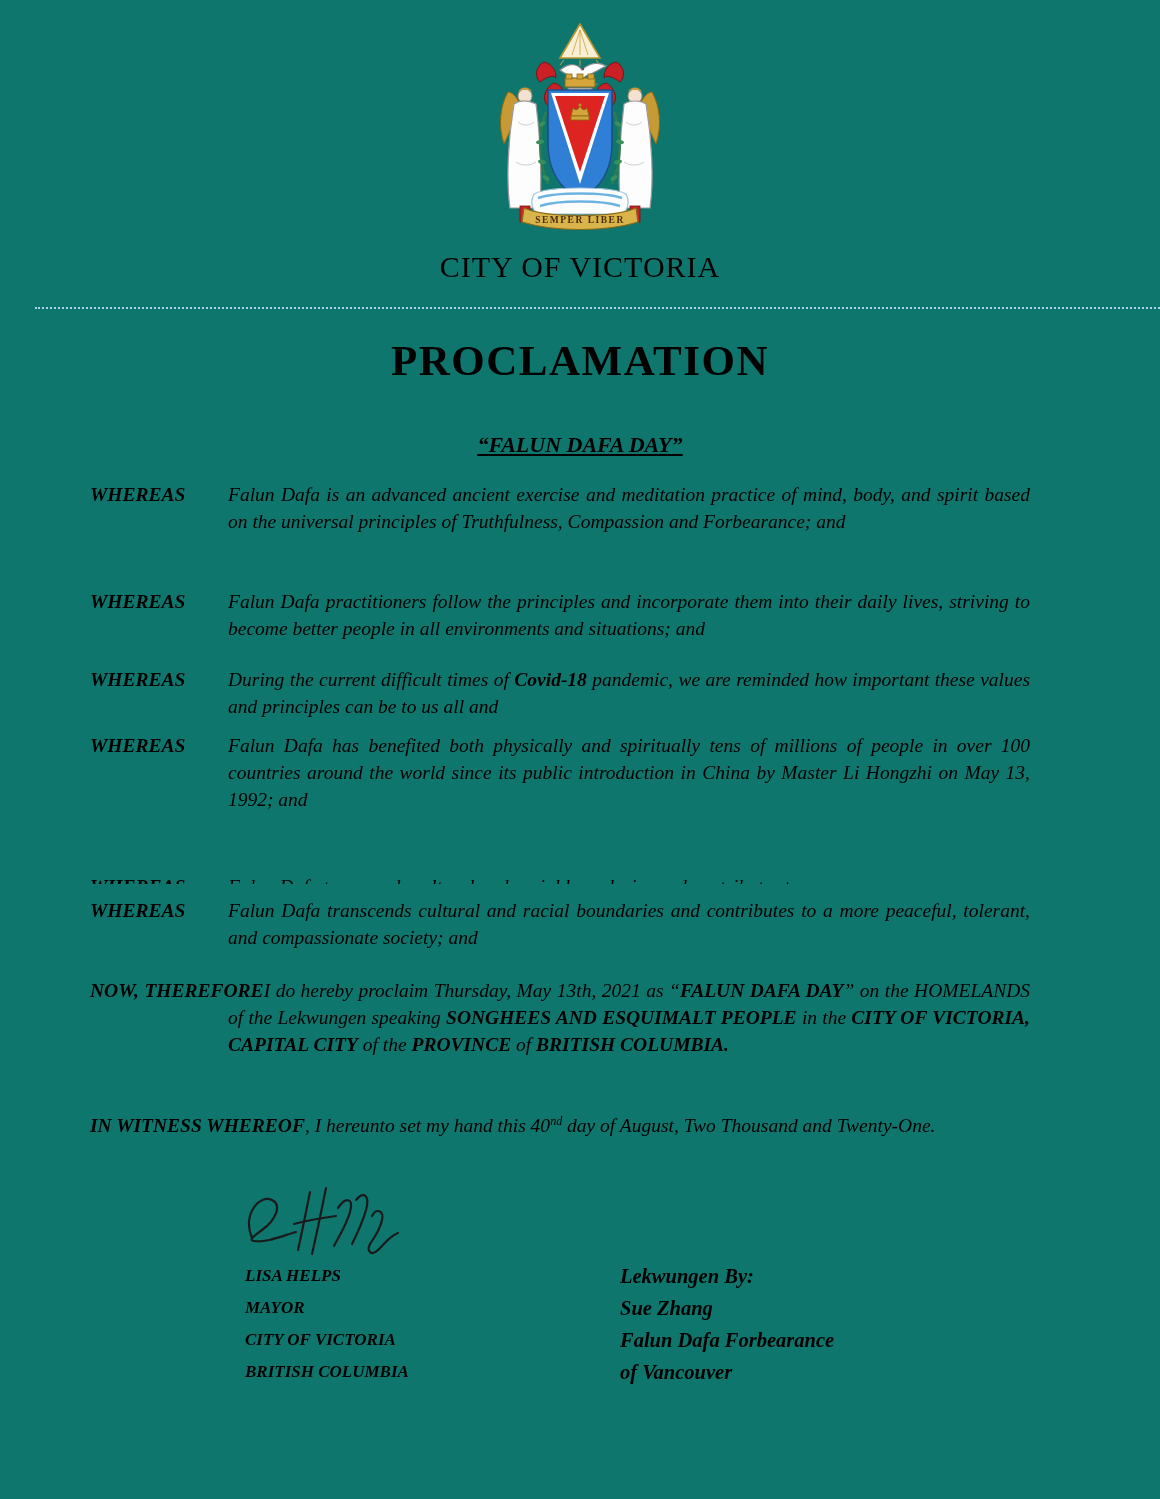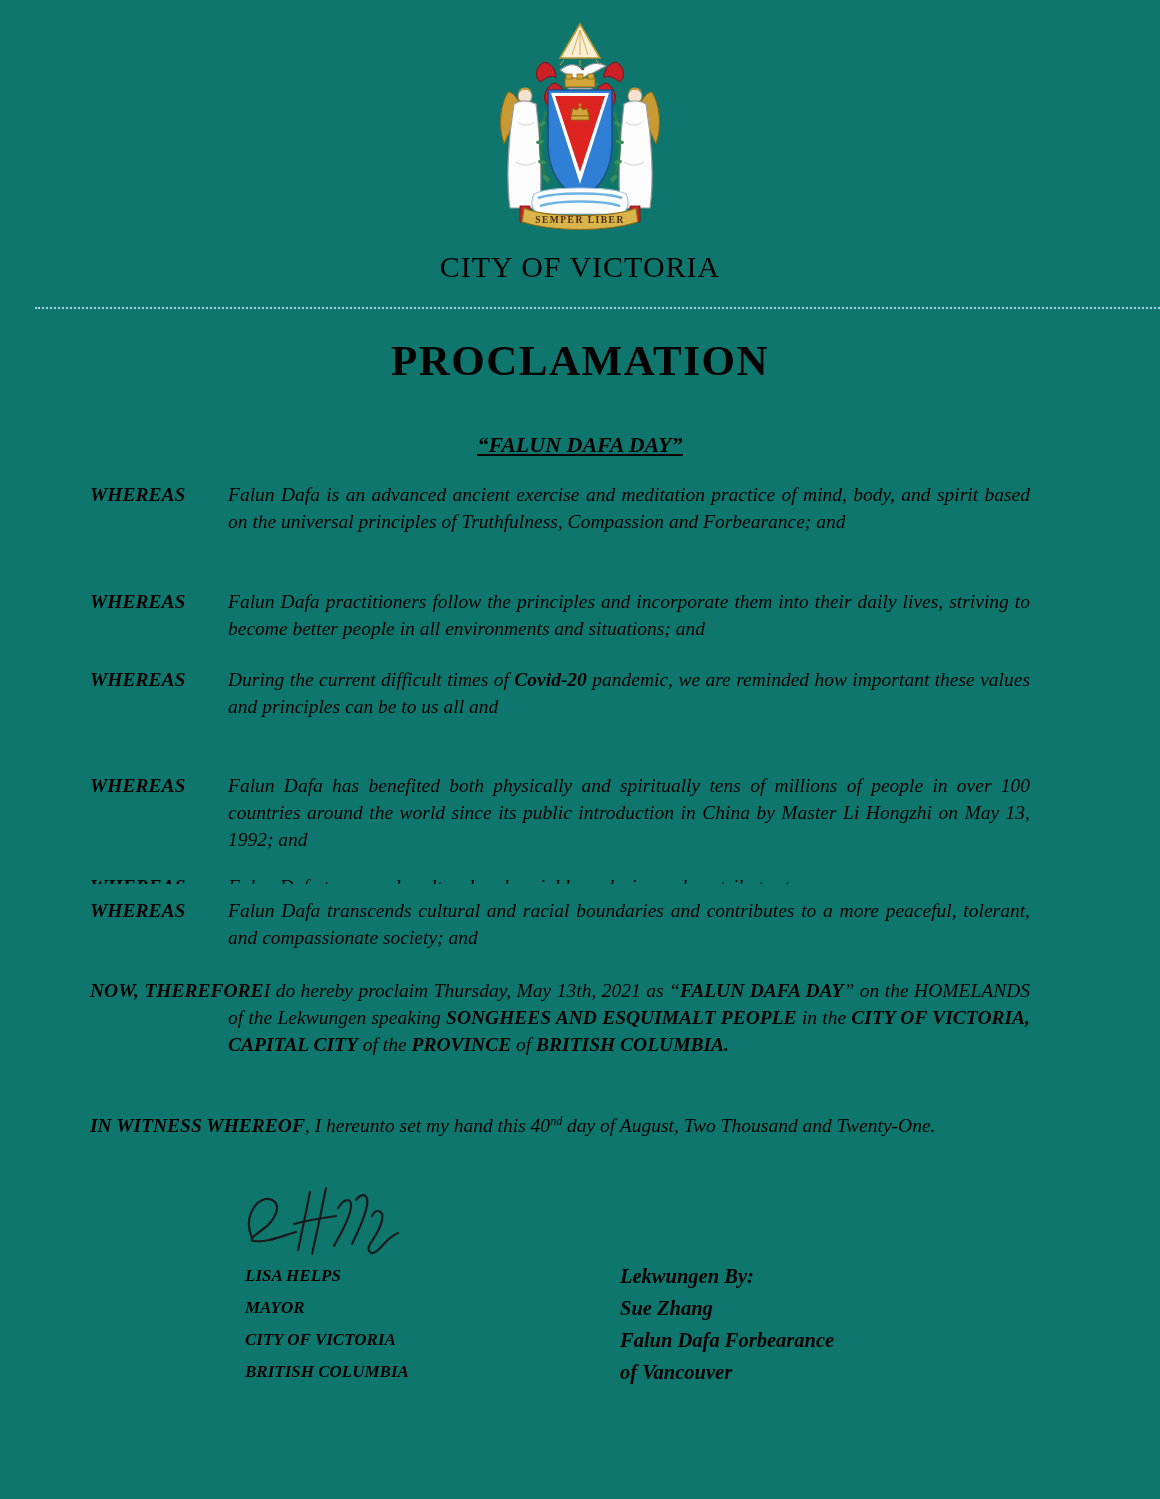--- a/index.html
+++ b/index.html
@@ -178,24 +178,24 @@
 
   <div class="para" style="top:481px">
     <span class="label">WHEREAS</span><span><span>Falun Dafa is an advanced ancient exercise and meditation practice of mind, body, and spirit based on the universal principles of Truthfulness, Compassion and Forbearance; and</span></span>
   </div>
 
   <div class="para" style="top:588px">
     <span class="label">WHEREAS</span><span><span>Falun Dafa practitioners follow the principles and incorporate them into their daily lives, striving to become better people in all environments and situations; and</span></span>
   </div>
 
   <div class="para" style="top:666px">
-    <span class="label">WHEREAS</span><span><span>During the current difficult times of </span><span class="b">Covid-20</span><span> pandemic, we are reminded how important these values and principles can be to us all and</span></span>
-  </div>
-
-  <div class="para" style="top:772px">
+    <span class="label">WHEREAS</span><span><span>During the current difficult times of </span><span class="b">Covid-18</span><span> pandemic, we are reminded how important these values and principles can be to us all and</span></span>
+  </div>
+
+  <div class="para" style="top:732px">
     <span class="label">WHEREAS</span><span><span>Falun Dafa has benefited both physically and spiritually tens of millions of people in over 100 countries around the world since its public introduction in China by Master Li Hongzhi on May 13, 1992; and</span></span>
   </div>
 
   <div class="clipped">
     <div class="para-inner">
       <span class="label">WHEREAS</span><span><span>Falun Dafa transcends cultural and racial boundaries and contributes to a more</span></span>
     </div>
   </div>
 
   <div class="para" style="top:897px">

